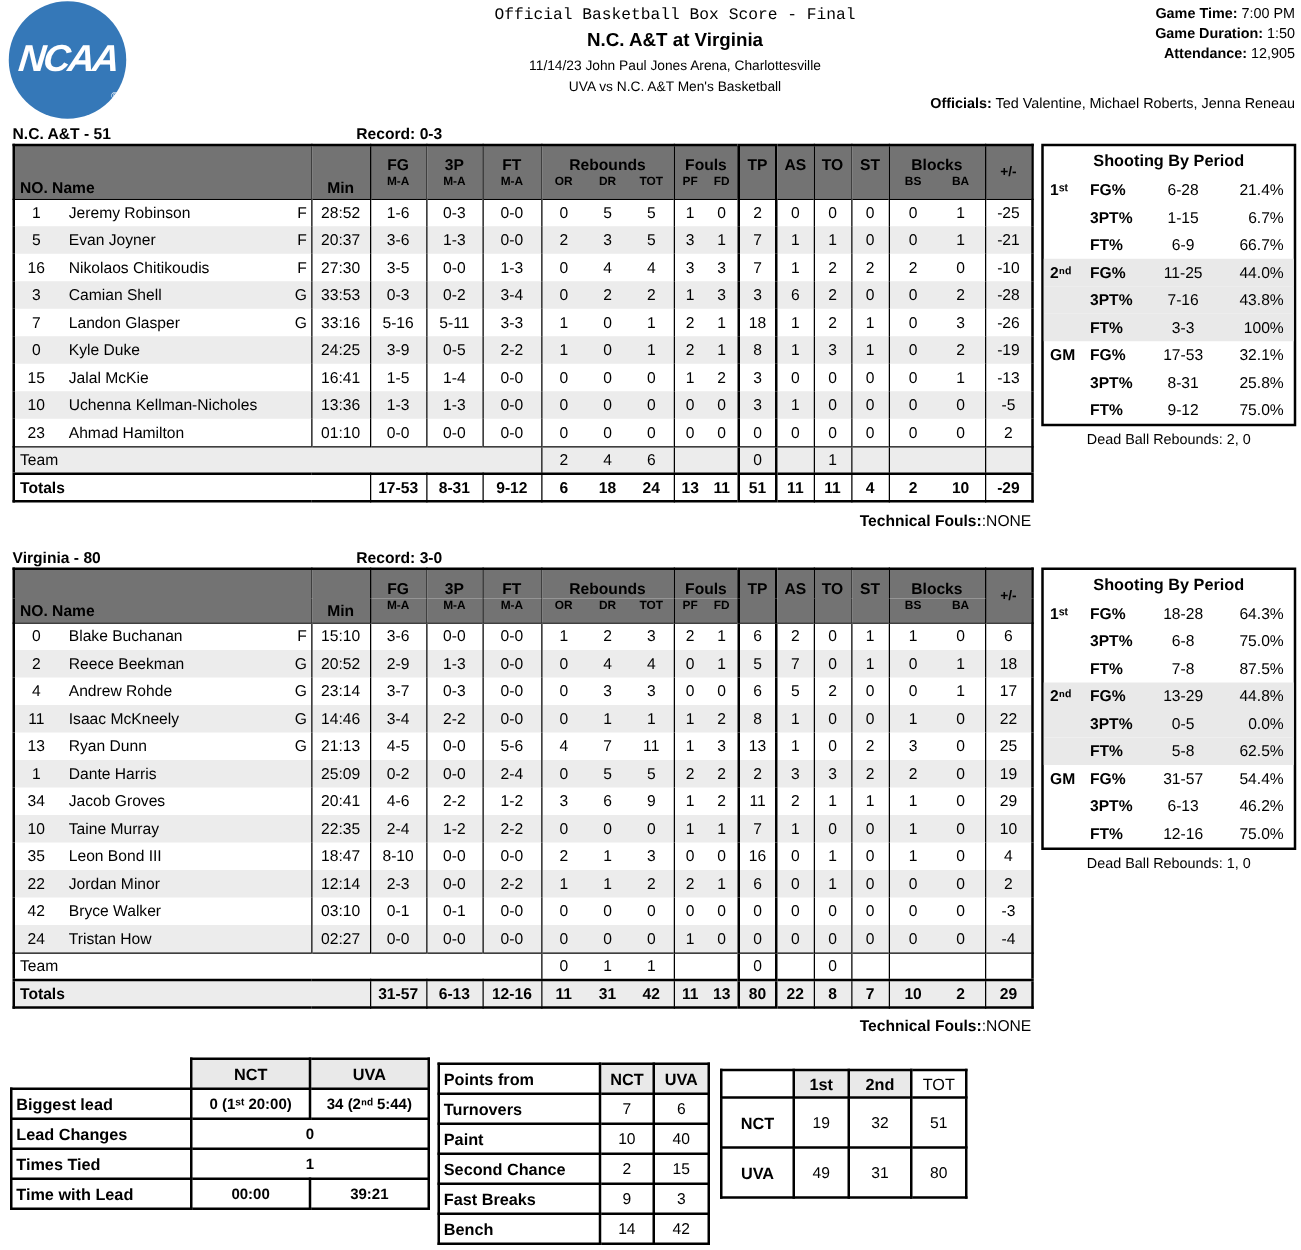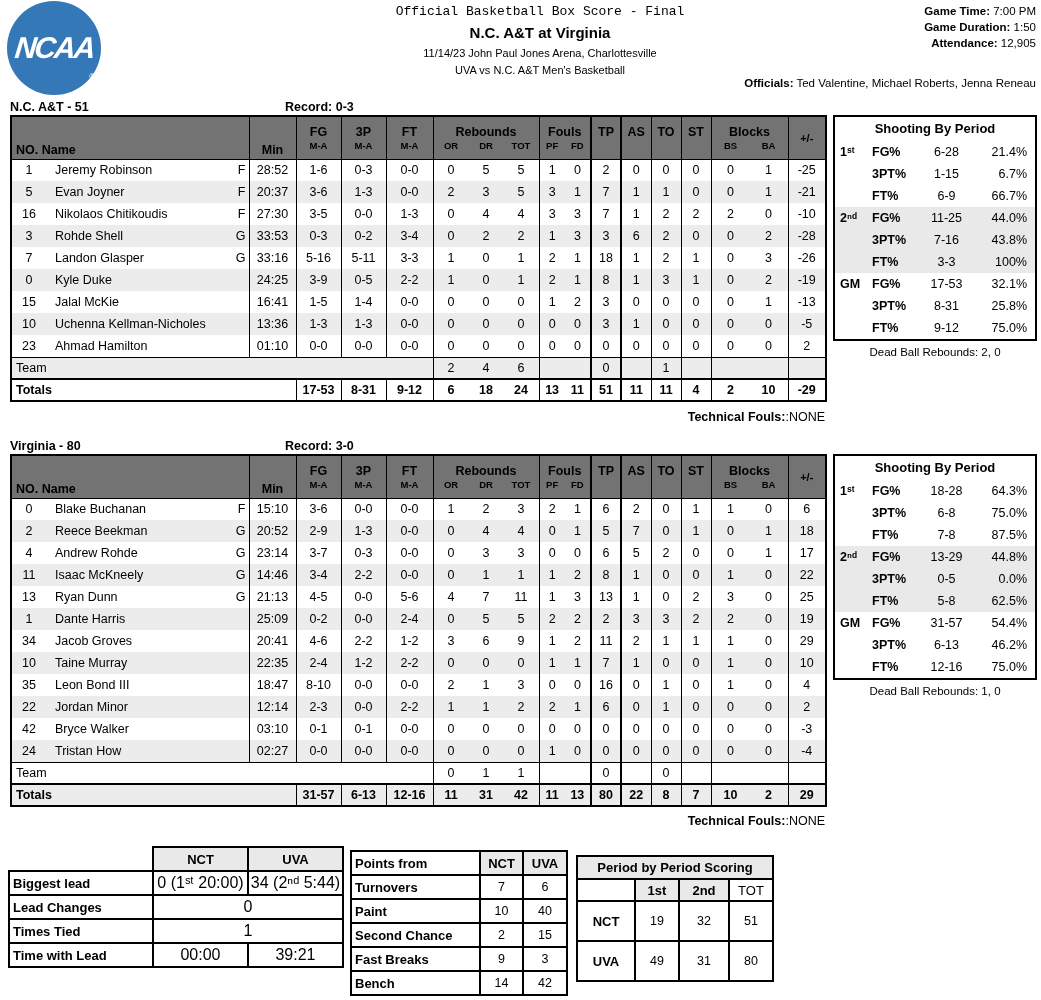--- a/index.html
+++ b/index.html
@@ -75,21 +75,21 @@
 
   
   table.bt { border-collapse:collapse; table-layout:fixed; font-size:12.5px; }
   table.bt th, table.bt td { border:2px solid #000; text-align:center; overflow:hidden; white-space:nowrap; }
   table.bt th { background:#e9e9e9; font-weight:bold; font-size:13px; }
   table.bt th.l, table.bt th.rowlab { text-align:left; padding-left:3px; background:#fff; }
   table.sum { width:334px; }
   table.sum col.c0 { width:144px; } table.sum col.c1 { width:95px; } table.sum col.c2 { width:95px; }
   table.sum tr { height:24px; }
   table.sum td.blank { border:none; background:#fff; }
-  table.sum td { font-size:16px; }
+  table.sum td { font-size:12px;font-weight:bold; }
   table.pts { width:216px; }
   table.pts col.c0 { width:129px; } table.pts col.c1 { width:43px; } table.pts col.c2 { width:44px; }
   table.pts tr { height:24px; }
   table.per { width:196px; }
   table.per col.c0 { width:58px; } table.per col.c1 { width:44px; } table.per col.c2 { width:50px; } table.per col.c3 { width:44px; }
   table.per tr.tr-title { height:23px; }
   table.per tr.ph { height:22px;margin-top:12px; }
   table.per tr.pdata { height:40px; }
   table.per th.reg { font-weight:normal; background:#fff; }
   table.per td.blank2 { background:#fff; }
@@ -204,21 +204,21 @@
         <td class="grp3"><span class="gv">0</span><span class="gv">4</span><span class="gv">4</span></td>
         <td class="grp2"><span class="gv">3</span><span class="gv">3</span></td>
         <td class="tpcol">7</td>
         <td>1</td>
         <td>2</td>
         <td>2</td>
         <td class="grp2"><span class="gv">2</span><span class="gv">0</span></td>
         <td>-10</td>
       </tr>
       <tr class="prow">
-        <td class="c-name"><span class="no">3</span><span class="nm">Rohde Shell</span><span class="pos">G</span></td>
+        <td class="c-name"><span class="no">3</span><span class="nm">Camian Shell</span><span class="pos">G</span></td>
         <td>33:53</td>
         <td>0-3</td>
         <td>0-2</td>
         <td>3-4</td>
         <td class="grp3"><span class="gv">0</span><span class="gv">2</span><span class="gv">2</span></td>
         <td class="grp2"><span class="gv">1</span><span class="gv">3</span></td>
         <td class="tpcol">3</td>
         <td>6</td>
         <td>2</td>
         <td>0</td>
@@ -785,23 +785,20 @@
 </table>
 
 <table class="abs bt per" id="pertable" style="top:855px;left:576px">
   <colgroup>
       <col class="c0">
       <col class="c1">
       <col class="c2">
       <col class="c3">
     </colgroup>
   <tbody>
-    <tr class="tr-title">
-      <th colspan="4">Period by Period Scoring</th>
-    </tr>
     <tr class="ph">
       <td class="blank2"></td>
       <th>1st</th>
       <th>2nd</th>
       <th class="reg">TOT</th>
     </tr>
   <tr class="pdata">
         <th class="rowlab2">NCT</th>
         <td>19</td>
         <td>32</td>

